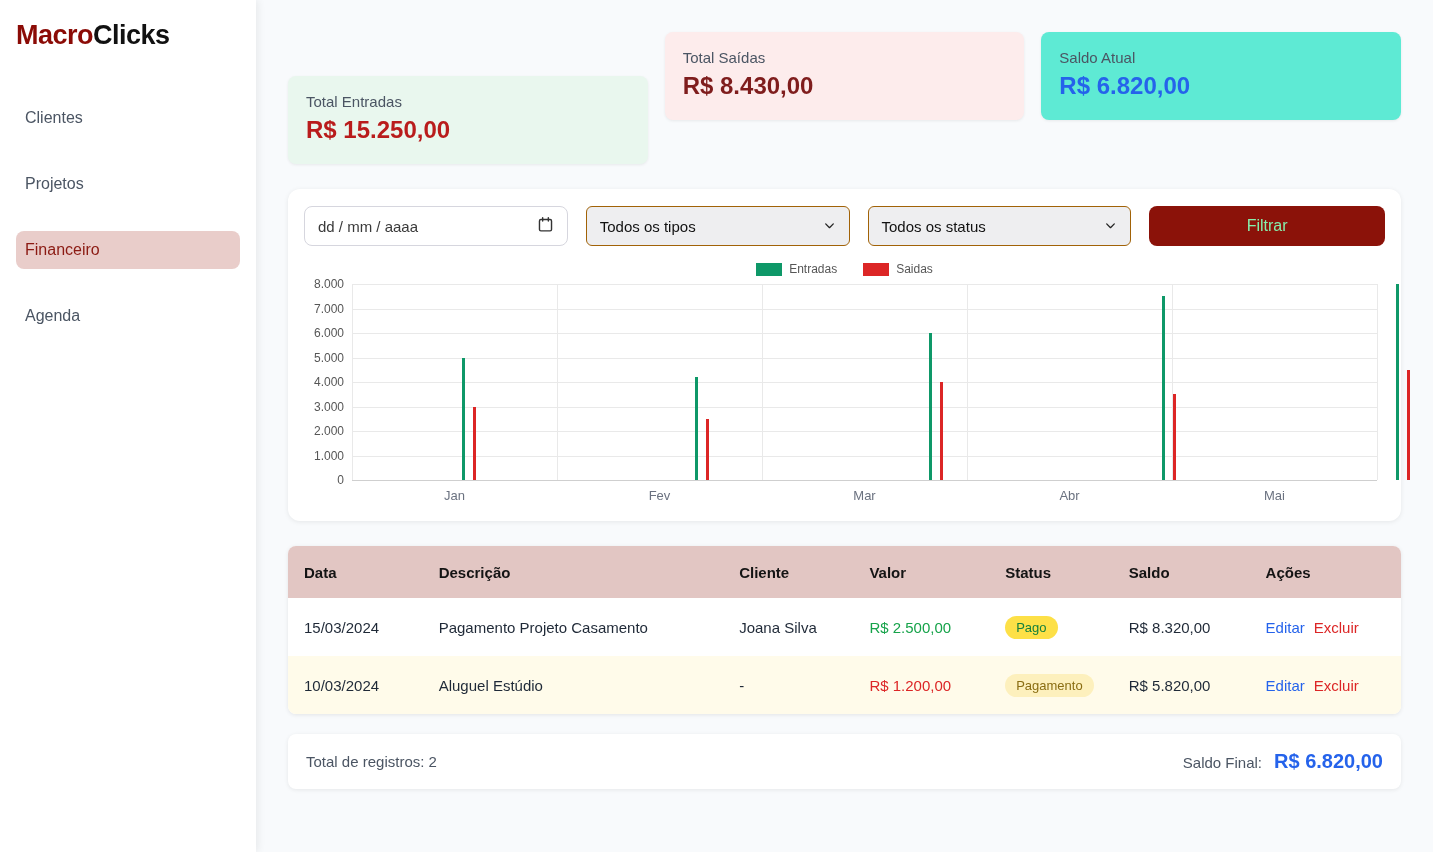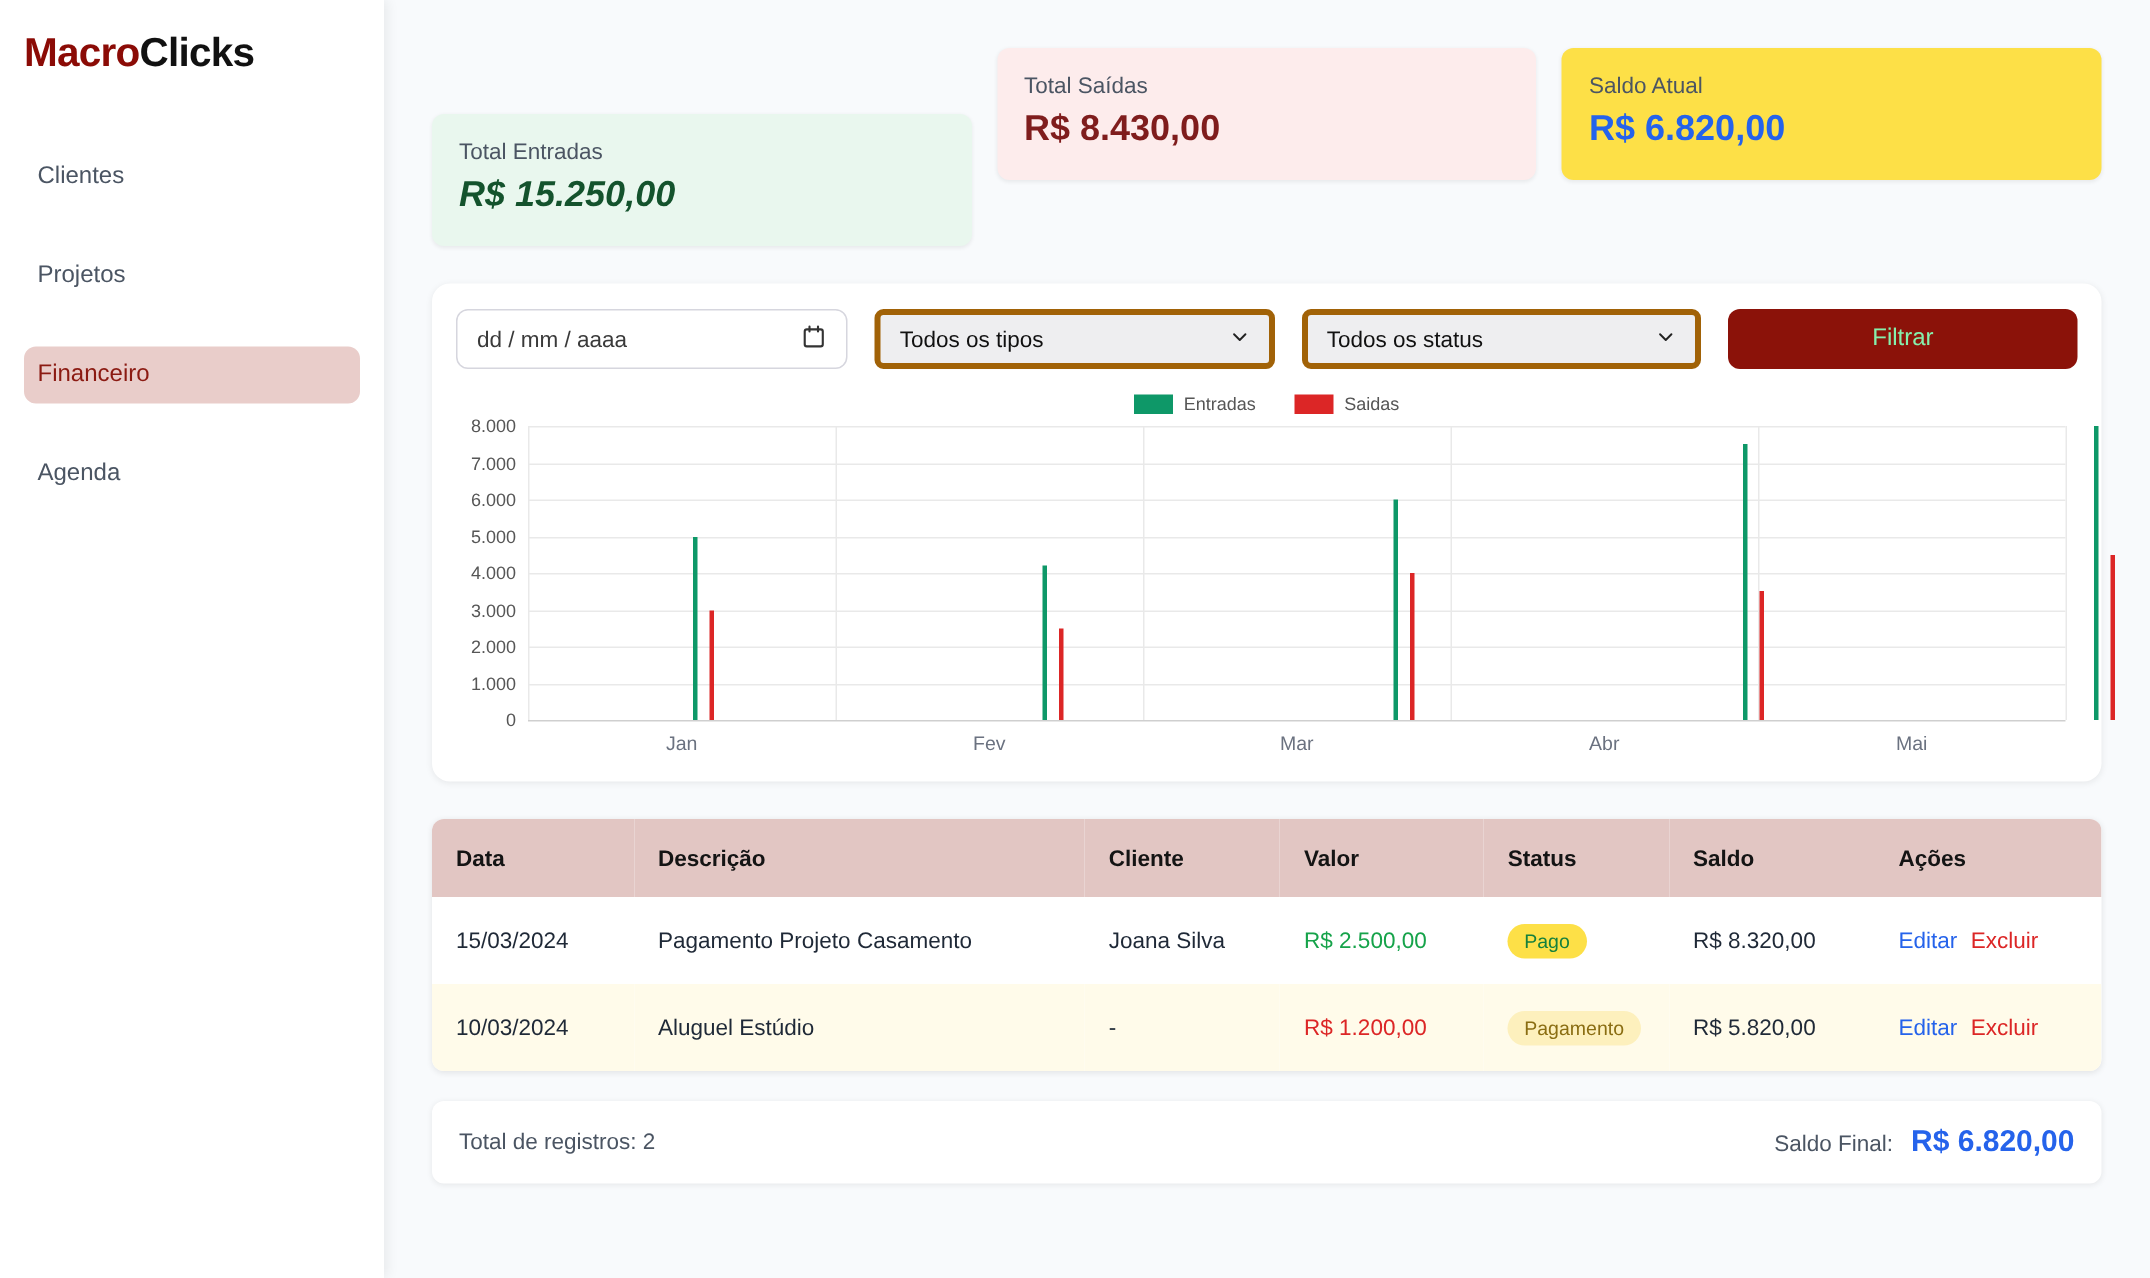--- a/index.html
+++ b/index.html
@@ -25,38 +25,38 @@
     cursor: pointer;
   }
   .menu-item.active { background: #e9cdca; color: #8b1a12; margin-bottom: 28px; }
   
   .main { margin-left: 256px; padding: 32px 32px 0 32px; }
   
   .cards { display: flex; gap: 17px; }
   .card { flex: 1; height: 88px; border-radius: 8px; padding: 17px 18px; box-shadow: 0 1px 3px rgba(0,0,0,0.07); }
   .card-label { font-size: 15px; color: #4b5563; margin-bottom: 6px; }
   .card-value { font-size: 24px; font-weight: 700; }
-  .card-green { background: #e9f7ee; margin-top: 44px; } .card-green .card-value { color: #14532d; font-style: italic; }
+  .card-green { background: #e9f7ee; margin-top: 44px; } .card-green .card-value { color: #b91c1c; }
   .card-red   { background: #fdecec; } .card-red   .card-value { color: #7f1d1d; }
-  .card-blue  { background: #fde047; } .card-blue  .card-value { color: #2563eb; }
+  .card-blue  { background: #5eead4; } .card-blue  .card-value { color: #2563eb; }
   
   .panel {
     margin-top: 25px; background: #fff; border-radius: 12px;
     box-shadow: 0 1px 5px rgba(0,0,0,0.08); padding: 17px 16px 18px 16px;
   }
   .filter-row { display: flex; gap: 18px; }
   .filter-row > * { flex: 1; height: 40px; font-size: 15px; }
   .date-field {
     display: flex; align-items: center; justify-content: space-between;
     background: #fff; border: 1px solid #d6d6de; border-radius: 8px;
     padding: 0 13px; color: #3a3a3a; cursor: text;
   }
   .select-field {
     display: flex; align-items: center; justify-content: space-between;
-    background: #eeeef0; border: 4px solid #a16207; border-radius: 6px;
+    background: #eeeef0; border: 1px solid #a16207; border-radius: 6px;
     padding: 0 13px; color: #111; cursor: pointer;
   }
   .filter-btn {
     background: #8b1209; color: #86efac; border: none; border-radius: 8px;
     font-size: 16px; cursor: pointer; font-family: Liberation Sans, sans-serif;
   }
   
   .legend { display: flex; justify-content: center; gap: 26px; margin: 16px 0 8px 0; }
   .legend-item { display: flex; align-items: center; gap: 7px; font-size: 12px; color: #565656; }
   .legend-swatch { width: 26px; height: 13px; display: inline-block; }

